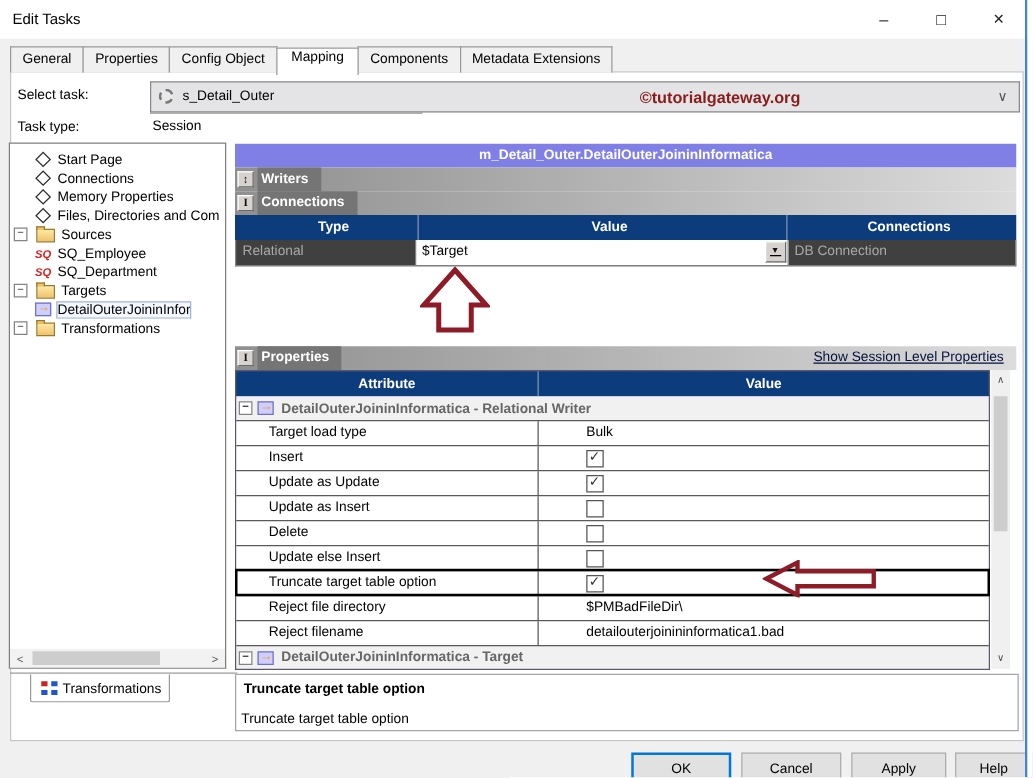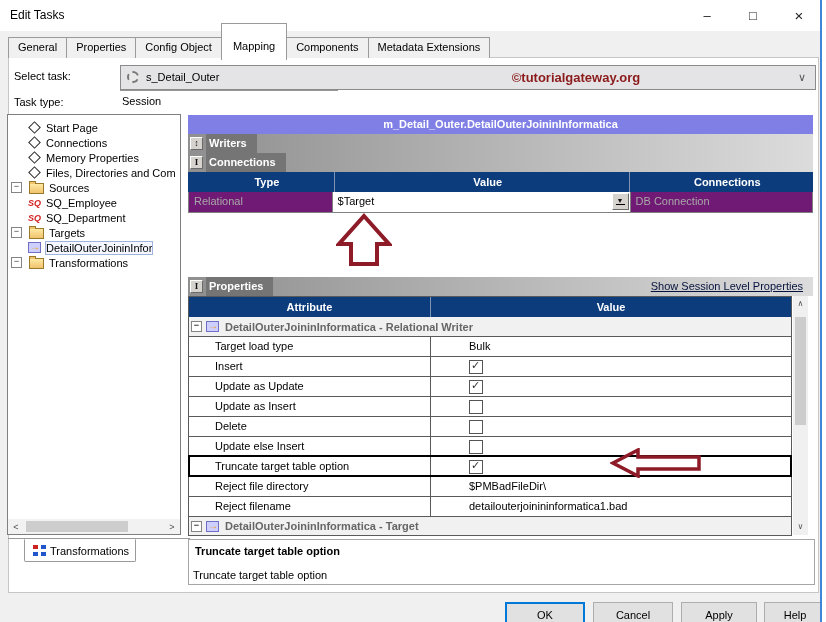--- a/index.html
+++ b/index.html
@@ -12,21 +12,21 @@
   .win-btn{width:46px;height:31px;display:flex;align-items:center;justify-content:center;
            font-size:13px;color:#222;}
   
   .bodybg{position:absolute;left:0;top:31px;width:100%;height:591px;background:#f0f0f0;}
   .page{position:absolute;left:8px;top:57px;width:811px;height:536px;background:#fff;
         border:1px solid #c6c6c6;box-sizing:border-box;}
   
   .tabs{position:absolute;left:8px;top:37px;height:21px;display:flex;align-items:flex-end;z-index:5;}
   .tab{background:#f0f0f0;border:1px solid #9a9a9a;border-bottom:none;padding:3px 9px 4px;
        margin-right:-1px;height:13px;line-height:13px;}
-  .tab.active{background:#fff;padding:16px 11px 6px;height:14px;position:relative;top:2px;z-index:6;}
+  .tab.active{background:#fff;padding:1px 11px 6px;height:14px;position:relative;top:2px;z-index:6;}
   
   .lbl{position:absolute;color:#000;}
   .task-combo{position:absolute;left:120px;top:65px;width:696px;height:25px;background:#e4e4e6;
               border:1px solid #8a8a8a;box-sizing:border-box;}
   .gear-icon{position:absolute;left:6px;top:5px;width:12px;height:12px;border:2px dashed #777;
              border-radius:50%;background:#e9e9e9;box-sizing:border-box;}
   .task-name{position:absolute;left:25px;top:5px;}
   .watermark{position:absolute;left:455px;top:4px;transform:translateX(-50%);
              font-size:13px;font-weight:bold;color:#8b1a1a;}
   .combo-chevron{position:absolute;right:9px;top:5px;color:#555;font-size:11px;}
@@ -80,21 +80,21 @@
           border-bottom:1px solid #6a6a6a;font-size:9px;line-height:11px;text-align:center;
           box-sizing:border-box;color:#111;}
   .seclabel{position:absolute;left:18px;top:0;height:19px;line-height:19px;padding:0 10px 0 3px;
             background:#757575;color:#fff;font-weight:bold;}
   .sess-link{position:absolute;right:10px;top:0;height:19px;line-height:19px;color:#05123d;
              text-decoration:underline;}
   
   .ctable{position:absolute;left:188px;top:172px;width:625px;box-sizing:border-box;}
   .chead{display:flex;height:20px;background:#0d3c7c;color:#fff;font-weight:bold;}
   .chead div{line-height:20px;text-align:center;border-right:1px solid #7f93b5;box-sizing:border-box;margin-left:12px;}
-  .crow{display:flex;height:21px;background:#701a75;border:1px solid #808080;border-top:none;
+  .crow{display:flex;height:21px;background:#404040;border:1px solid #808080;border-top:none;
         box-sizing:border-box;}
   .c-type{width:143px;}  .c-val{width:300px;}  .c-conn{width:182px;border-right:none!important;}
   .crow .c-type{color:#a8a8a8;padding:3px 5px;box-sizing:border-box;}
   .crow .c-val{position:relative;border-left:1px solid #808080;border-right:1px solid #808080;
                padding:3px 5px;box-sizing:border-box;background:#fff;}
   .crow .c-conn{color:#a8a8a8;padding:3px 5px;box-sizing:border-box;}
   .ddbtn{position:absolute;right:1px;top:1px;width:17px;height:17px;background:#d6d3ce;
          border-top:1px solid #fff;border-left:1px solid #fff;border-right:1px solid #6a6a6a;
          border-bottom:1px solid #6a6a6a;box-sizing:border-box;}
   .ddbtn::after{content:"▼";font-size:7px;display:block;width:9px;margin:3px auto 0;

